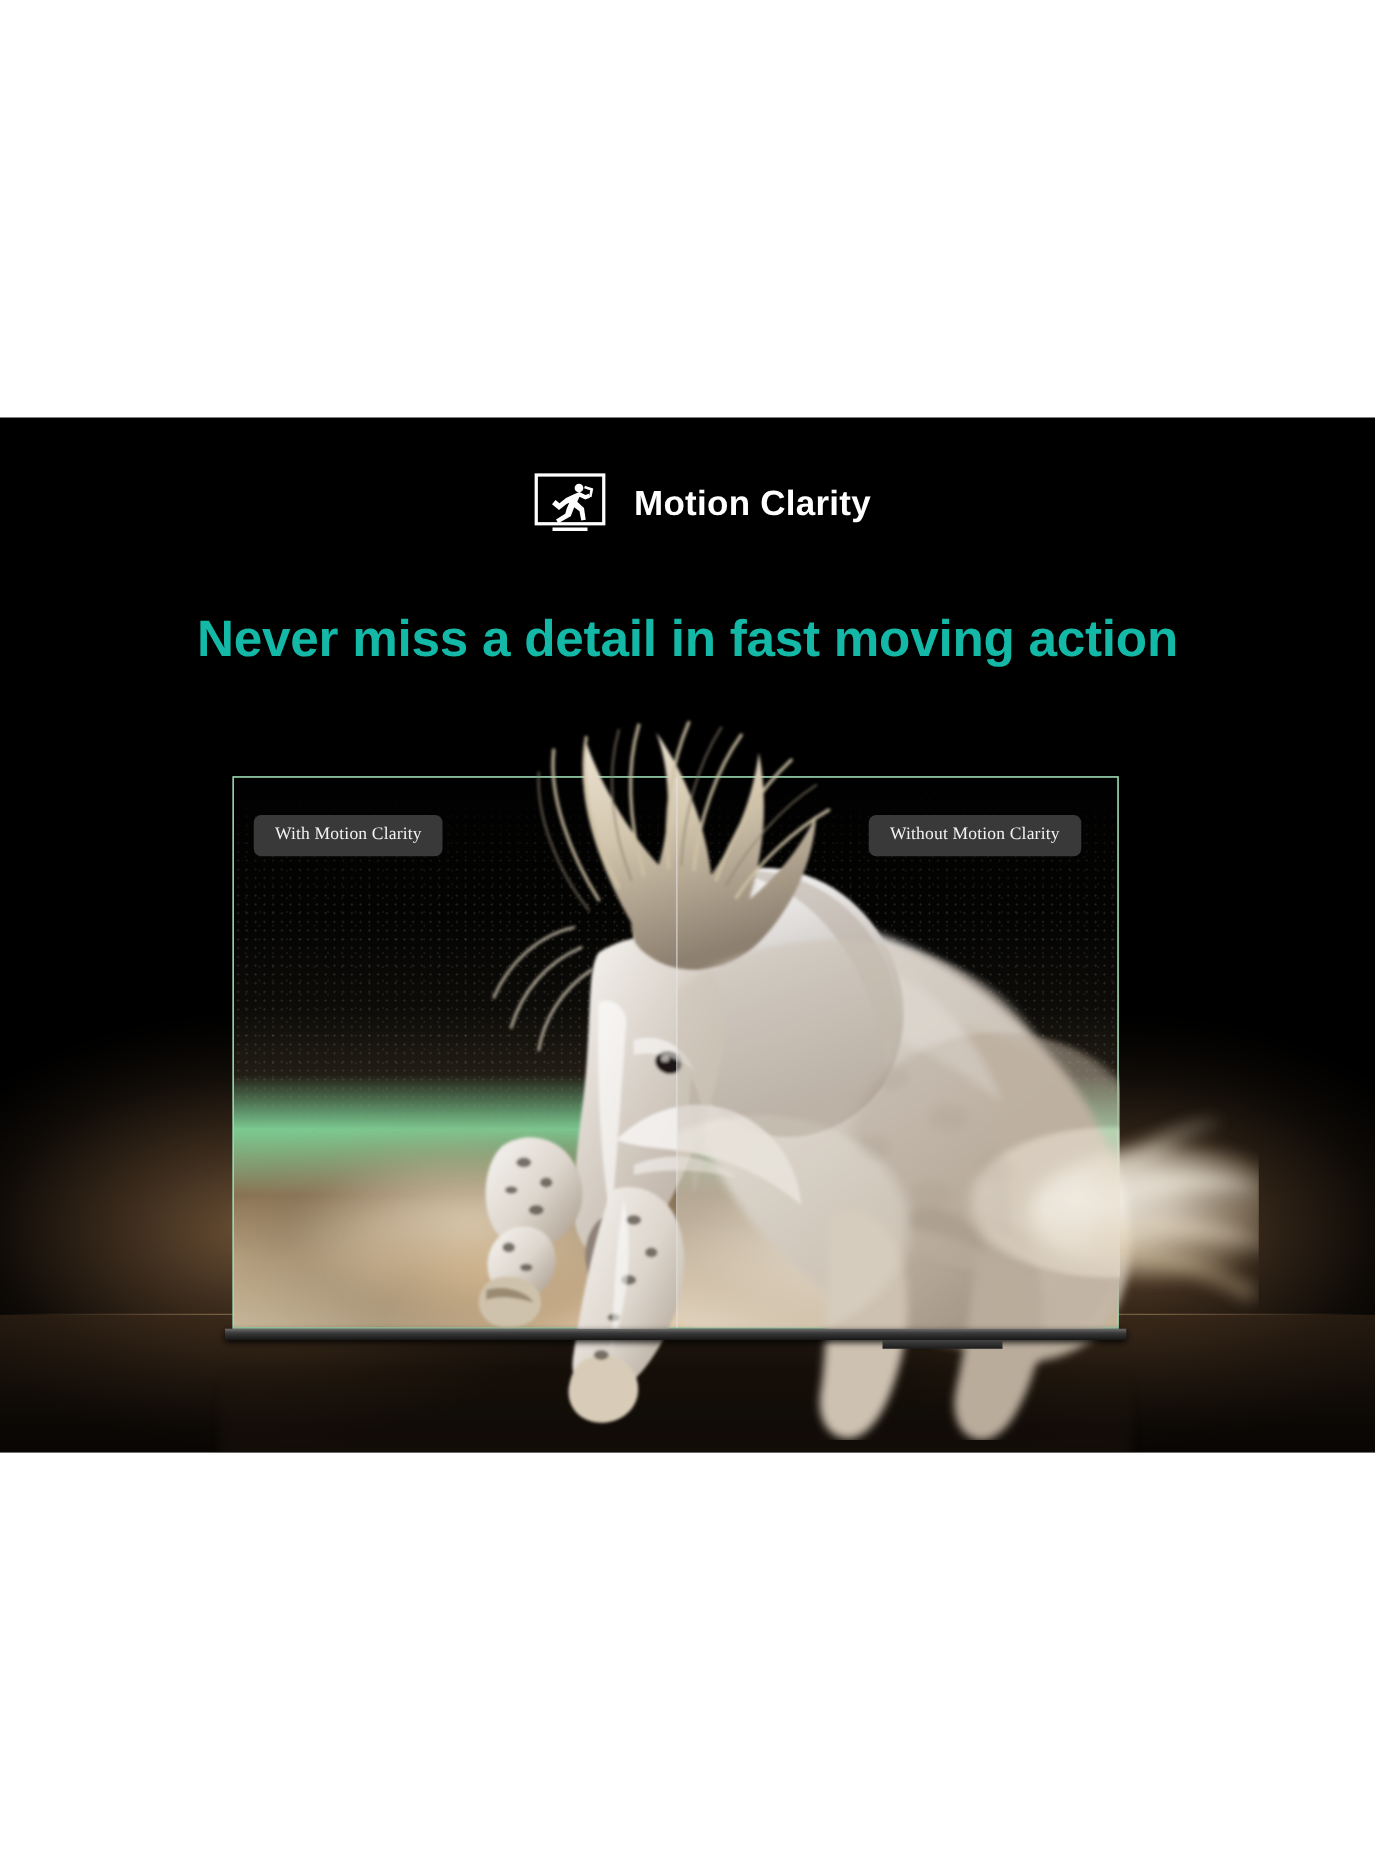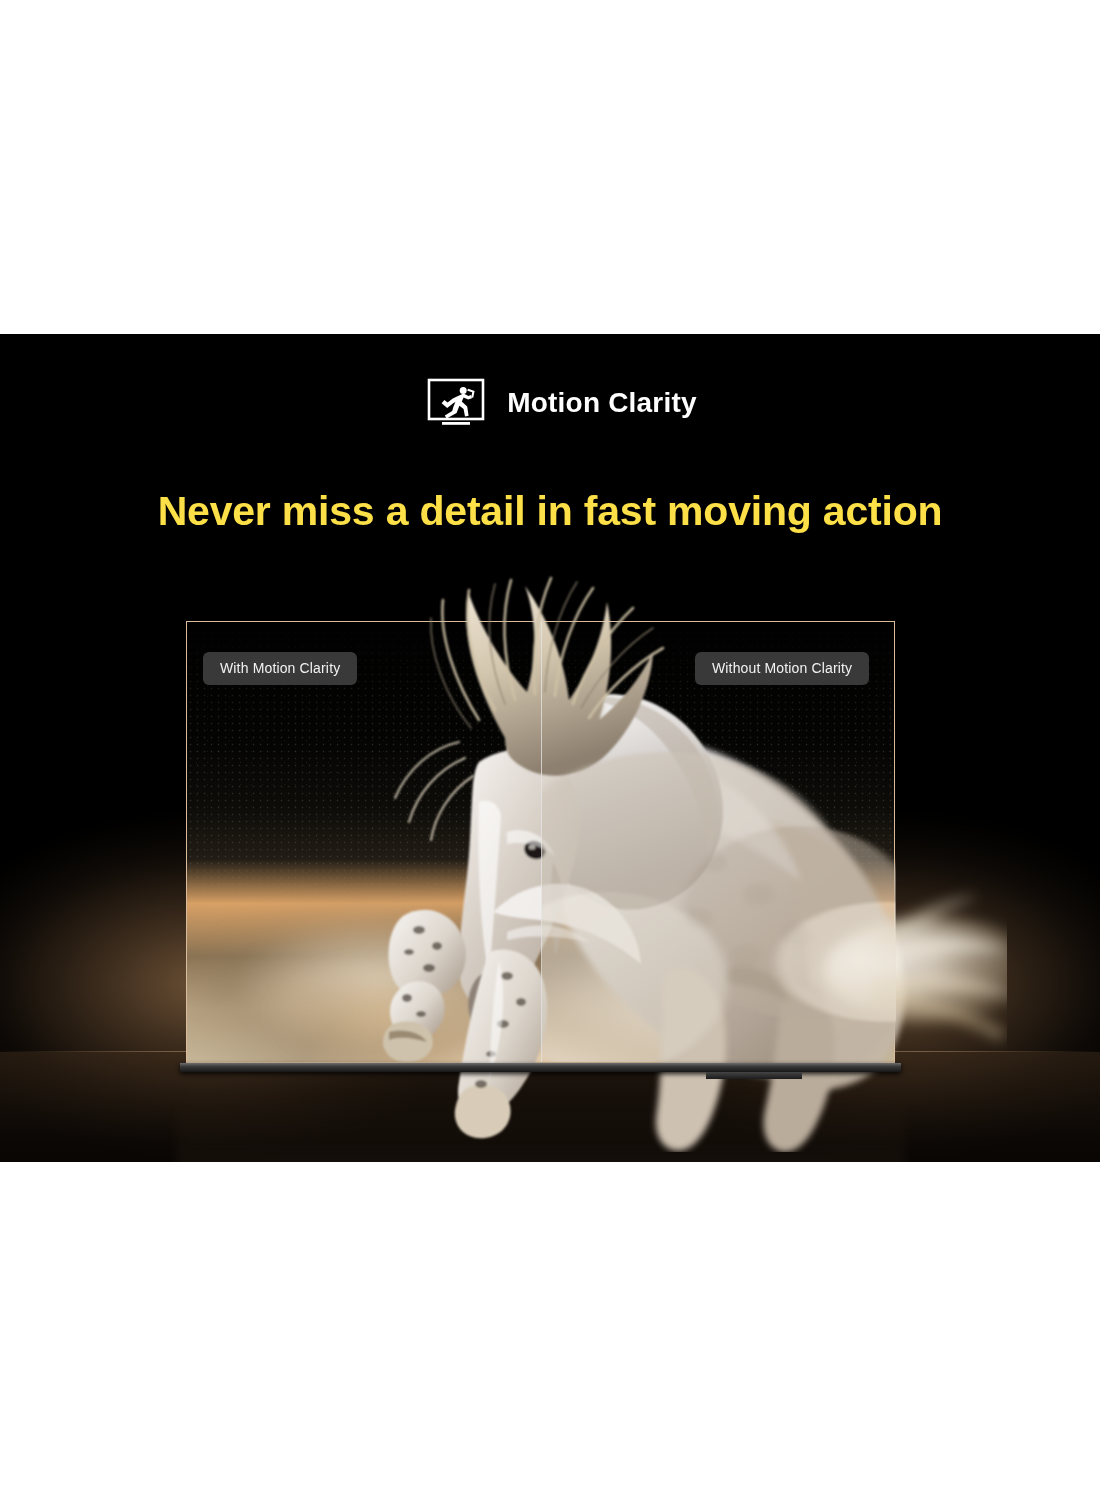--- a/index.html
+++ b/index.html
@@ -91,41 +91,42 @@
     letter-spacing:0.2px;
     line-height:1;
     white-space:nowrap;
   }
 
   
   .headline{
     position:absolute;
     left:0; top:128px; width:1100px;
     text-align:center;
-    color:#fde047;
+    color:#14b8a6;
     font-size:41px;
     font-weight:bold;
     letter-spacing:-0.2px;
     line-height:1.1;
     white-space:nowrap;
   }
 
   
   .tv-wrap{
     position:absolute;
     left:186px; top:287px;
     width:709px; height:442px;
   }
   .tv-screen{
     position:absolute;
     inset:0;
     border:1px solid rgba(190,190,190,0.55);
     box-sizing:border-box;
     overflow:visible;
-    background:#fdba74;
+    background:#86efac;
+    font-family:Liberation Serif, serif;
   }
   
   .tv-bezel{
     position:absolute;
     left:-6px; top:442px;
     width:721px; height:9px;
     background:linear-gradient(180deg,#6d6d6d 0%,#3a3a3a 38%,#171717 100%);
     border-radius:0 0 2px 2px;
     box-shadow:0 2px 5px rgba(0,0,0,0.85);
   }

